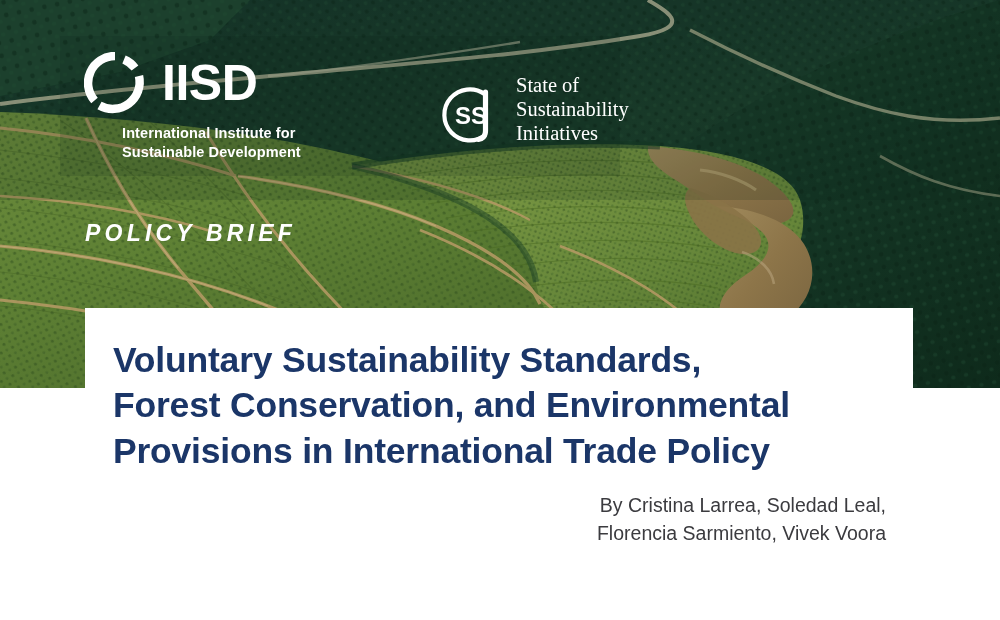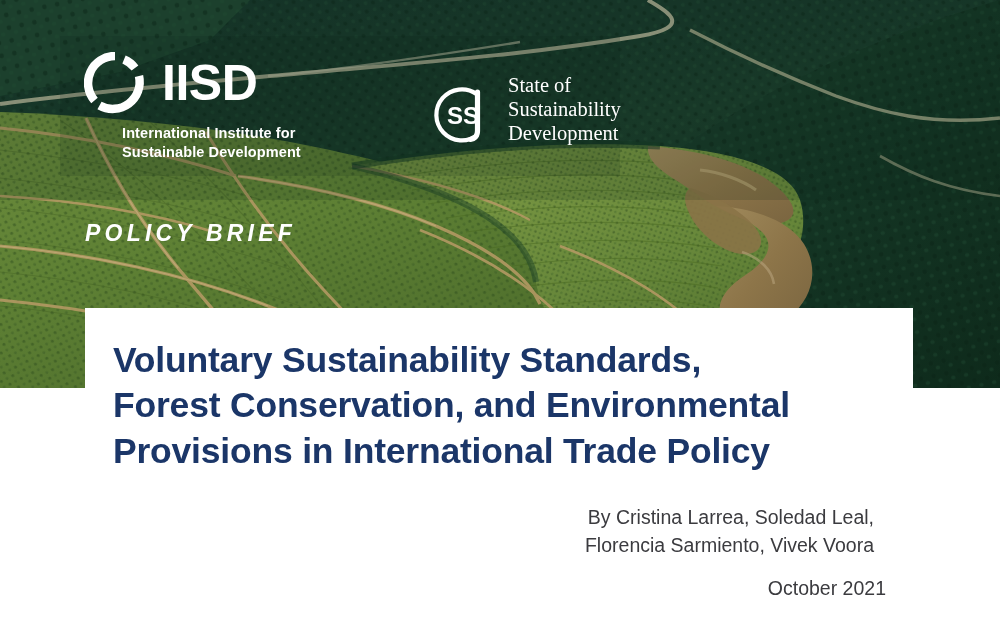--- a/index.html
+++ b/index.html
@@ -40,21 +40,21 @@
     height: 388px;
   }
 
   
   .logo-bar {
     position: absolute;
     left: 84px;
     top: 52px;
     display: flex;
     align-items: flex-start;
-    gap: 4px;
+    gap: 12px;
   }
 
   
   .iisd-lockup {
     position: relative;
     width: 260px;
   }
   .iisd-top {
     display: flex;
     align-items: center;
@@ -158,21 +158,21 @@
     top: 492px;
     text-align: right;
     width: 560px;
   }
   .authors {
     color: #3b3b3f;
     font-family: "Liberation Sans", sans-serif;
     font-size: 19.5px;
     line-height: 1.42;
     white-space: pre-line;
-    margin: 12px;
+    margin: 0;
   }
   .pub-date {
     color: #3b3b3f;
     font-family: "Liberation Sans", sans-serif;
     font-size: 19.5px;
     line-height: 1.42;
     margin: 16px 0 0 0;
   }
 </style>
 </head>
@@ -342,33 +342,32 @@
 
           <path d="M44.5 10 A25.5 25.5 0 1 0 45.5 51" fill="none" stroke="#ffffff" stroke-width="4.2"></path>
 
           <path d="M45.5 8 L45.5 47 C45.5 52.5 42 55 38.5 55.5" fill="none" stroke="#ffffff" stroke-width="5.2" stroke-linecap="round"></path>
 
           <text x="15" y="40" font-family="Liberation Sans, sans-serif" font-size="24" font-weight="bold" fill="#ffffff">SS</text>
         </svg>
       </span>
       <span class="ssi-words">State of
 Sustainability
-Development</span>
+Initiatives</span>
     </div>
   </div>
 
   <div class="kicker">POLICY BRIEF</div>
 
   <div class="title-card"></div>
 
   <div class="title-block">
     <h1 class="doc-title">Voluntary Sustainability Standards,
 Forest Conservation, and Environmental
 Provisions in International Trade Policy</h1>
   </div>
 
   <div class="byline-block">
     <p class="authors">By Cristina Larrea, Soledad Leal,
 Florencia Sarmiento, Vivek Voora</p>
-    <p class="pub-date">October 2021</p>
   </div>
 
 </div>
 
 </body></html>

